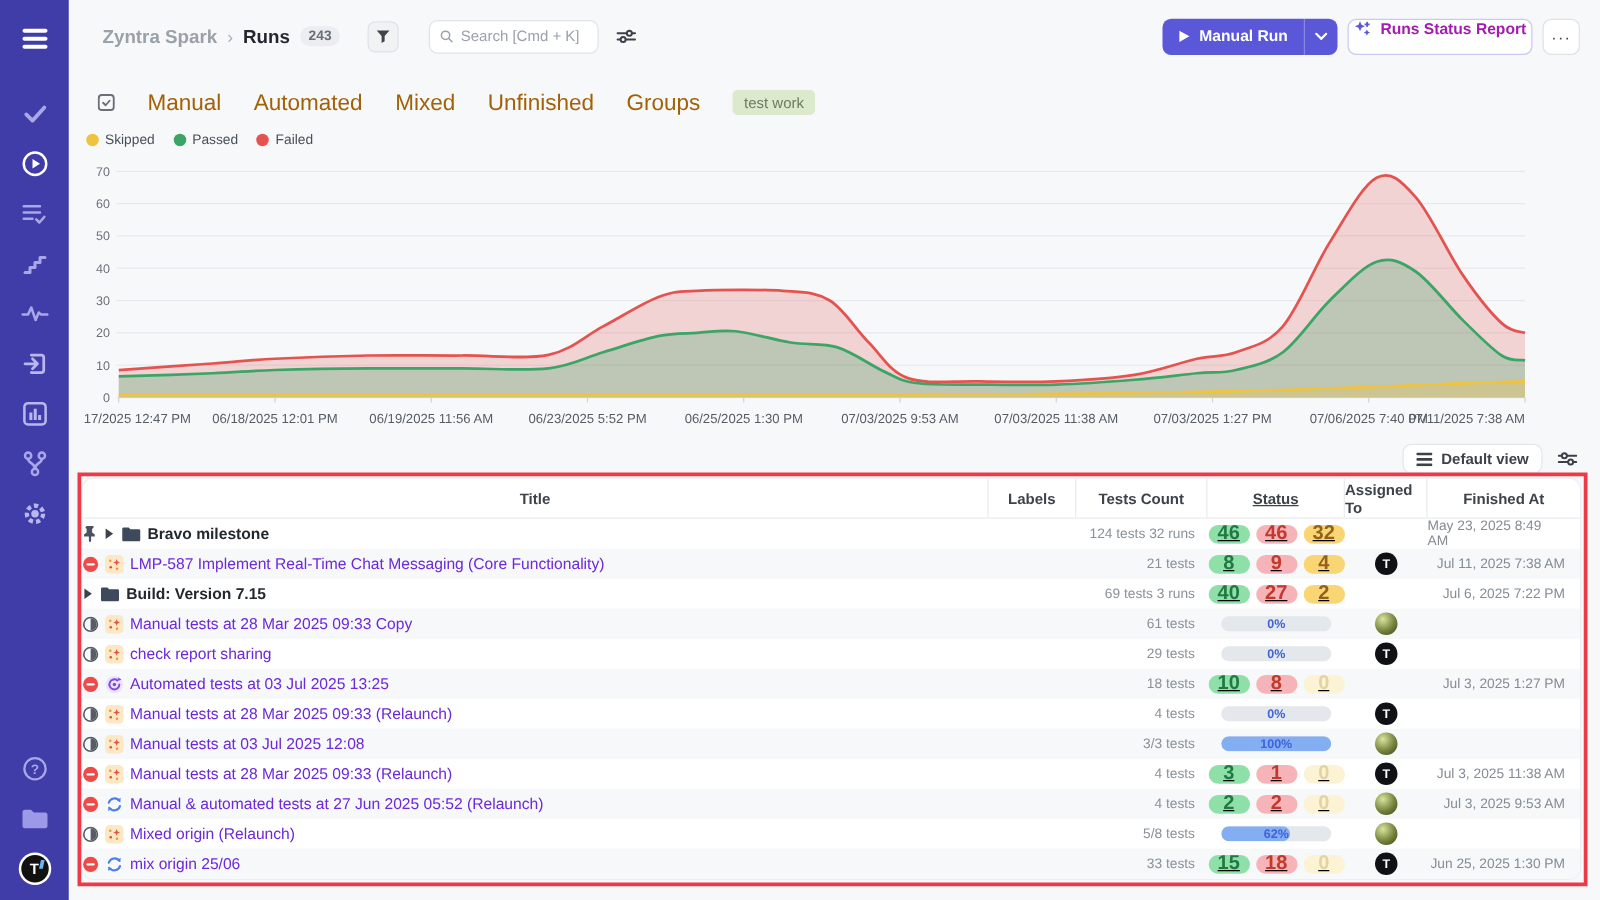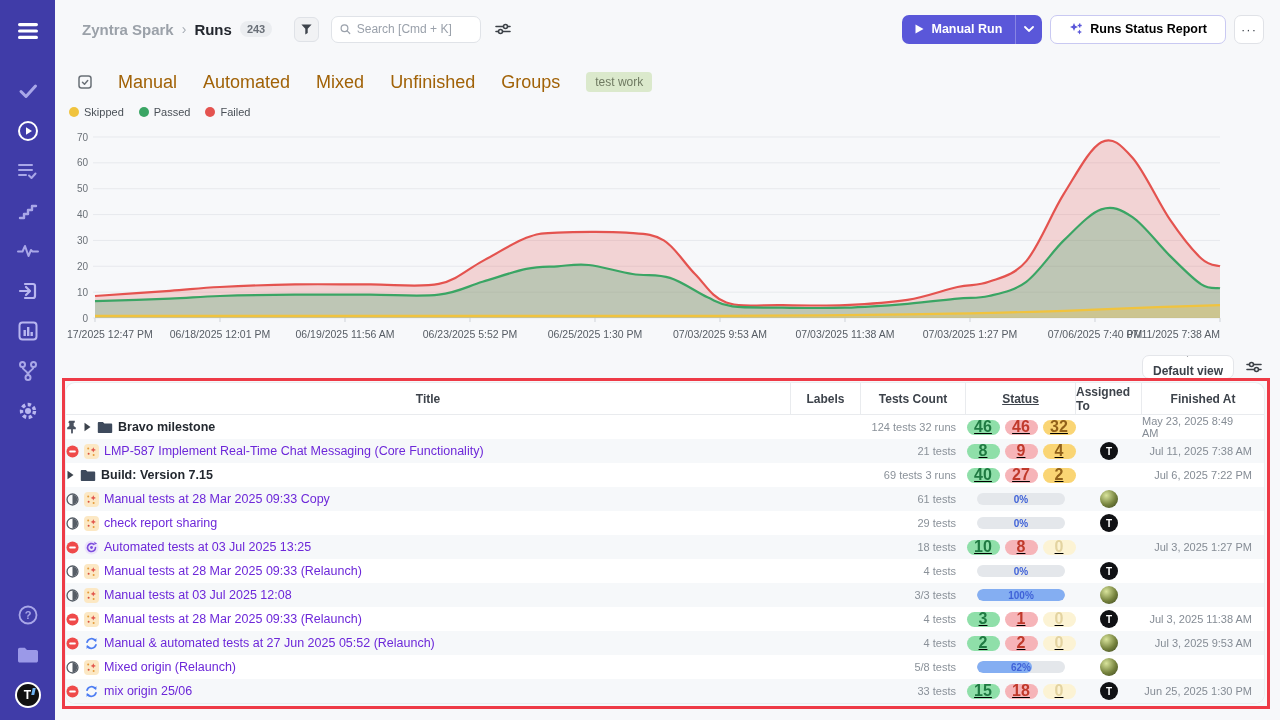--- a/index.html
+++ b/index.html
@@ -15,44 +15,44 @@
 
   
   .main { position:absolute; left:55px; top:0; right:0; bottom:0; background:#f7f8fa; }
 
   .topbar { position:absolute; left:27px; right:16px; top:14px; height:30px; display:flex; align-items:center; }
   .crumb-project { font-size:15px; font-weight:bold; color:#9ba1a9; }
   .crumb-sep { font-size:14px; color:#a7adb5; margin:0 8px; }
   .crumb-page { font-size:15px; font-weight:bold; color:#23272e; }
   .crumb-count { margin-left:8px; background:#ebedf0; color:#696f77; font-size:11px; font-weight:bold; padding:2px 7px; border-radius:9px; }
   .filter-btn { margin-left:22px; width:25px; height:25px; border:1px solid #dfe2e7; background:#f1f2f4; border-radius:6px; display:flex; align-items:center; justify-content:center; cursor:pointer; }
-  .search-box { margin-left:12px; width:150px; height:27px; border:1px solid #e0e3e8; background:#fff; border-radius:7px; display:flex; align-items:center; padding:0 8px; gap:6px; }
+  .search-box { margin-left:24px; width:136px; height:27px; border:1px solid #e0e3e8; background:#fff; border-radius:7px; display:flex; align-items:center; padding:0 8px; gap:6px; }
   .search-box input { border:0; outline:0; width:100%; font-size:12px; color:#3a4049; background:transparent; font-family:"Liberation Sans",sans-serif; }
   .search-box input::placeholder { color:#9aa1ab; }
   .top-sliders { margin-left:14px; cursor:pointer; display:flex; align-items:center; }
   .top-right { margin-left:auto; display:flex; align-items:center; gap:8px; }
   .btn-primary { display:flex; align-items:stretch; background:#5a57d9; border-radius:7px; overflow:hidden; cursor:pointer; height:29px; }
   .btn-primary .bp-main { display:flex; align-items:center; gap:7px; padding:0 13px; color:#fff; font-size:12.5px; font-weight:bold; }
   .btn-primary .bp-caret { display:flex; align-items:center; padding:0 8px; border-left:1px solid rgba(255,255,255,.28); }
-  .btn-outline { display:flex; align-items:center; gap:7px; height:29px; padding:0 18px; background:#fff; border:1px solid #c9c9f2; border-radius:7px; color:#000000; font-size:12.5px; font-weight:bold; cursor:pointer; }
+  .btn-outline { display:flex; gap:7px; height:29px; padding:0 4px; background:#fff; border:1px solid #c9c9f2; border-radius:7px; color:#a21caf; font-size:12.5px; font-weight:bold; cursor:pointer; }
   .btn-more { width:30px; height:29px; background:#fff; border:1px solid #e0e2e7; border-radius:7px; display:flex; align-items:center; justify-content:center; cursor:pointer; color:#3e444c; font-size:13px; letter-spacing:1px; }
 
   .tabs { position:absolute; left:23px; top:70px; height:24px; display:flex; align-items:center; gap:26px; }
   .tab { font-size:18px; color:#a16207; cursor:pointer; }
   .tab-chip { background:#dbe9cc; color:#6f7a62; font-size:12px; padding:3px 9px; border-radius:4px; cursor:pointer; }
 
   .legend { position:absolute; left:14px; top:106px; display:flex; align-items:center; gap:15px; }
   .legend-item { display:flex; align-items:center; gap:5px; cursor:pointer; }
   .legend-dot { width:10px; height:10px; border-radius:50%; }
   .legend-label { font-size:11px; color:#4a5057; }
 
   .chart-wrap { position:absolute; left:10px; top:126px; width:1165px; height:220px; }
 
   .view-toolbar { position:absolute; top:355px; right:18px; display:flex; align-items:center; gap:12px; }
-  .btn-view { display:flex; align-items:center; gap:7px; height:24px; padding:0 10px; background:#fff; border:1px solid #e4e6ea; border-radius:7px; font-size:12px; color:#3c424a; font-weight:bold; cursor:pointer;flex-direction:column; }
+  .btn-view { display:flex; align-items:center; gap:7px; height:24px; padding:0 10px; background:#fff; border:1px solid #e4e6ea; border-radius:7px; font-size:12px; color:#3c424a; font-weight:bold; cursor:pointer; }
 
   .annotation-rect { position:absolute; left:7px; top:378px; width:1208px; height:331px; border:3px solid #ee3a46; z-index:9; pointer-events:none; }
 
   
   .table-card { position:absolute; left:11px; top:383px; width:1198px; background:#fff; border-radius:9px; box-shadow:0 0 0 1px #eceef1; overflow:hidden; }
   .thead { display:flex; height:32px; align-items:stretch; border-bottom:1px solid #e9ebee; }
   .th { display:flex; align-items:center; justify-content:center; font-size:12px; font-weight:bold; color:#3d434b; border-right:1px solid #e9ebee; }
   .th:last-child { border-right:0; }
   .c-title { width:725px; } .c-labels { width:70px; } .c-tests { width:105px; }
   .c-status { width:110px;text-decoration:underline; } .c-assignee { width:66px; } .c-finished { width:122px; }

